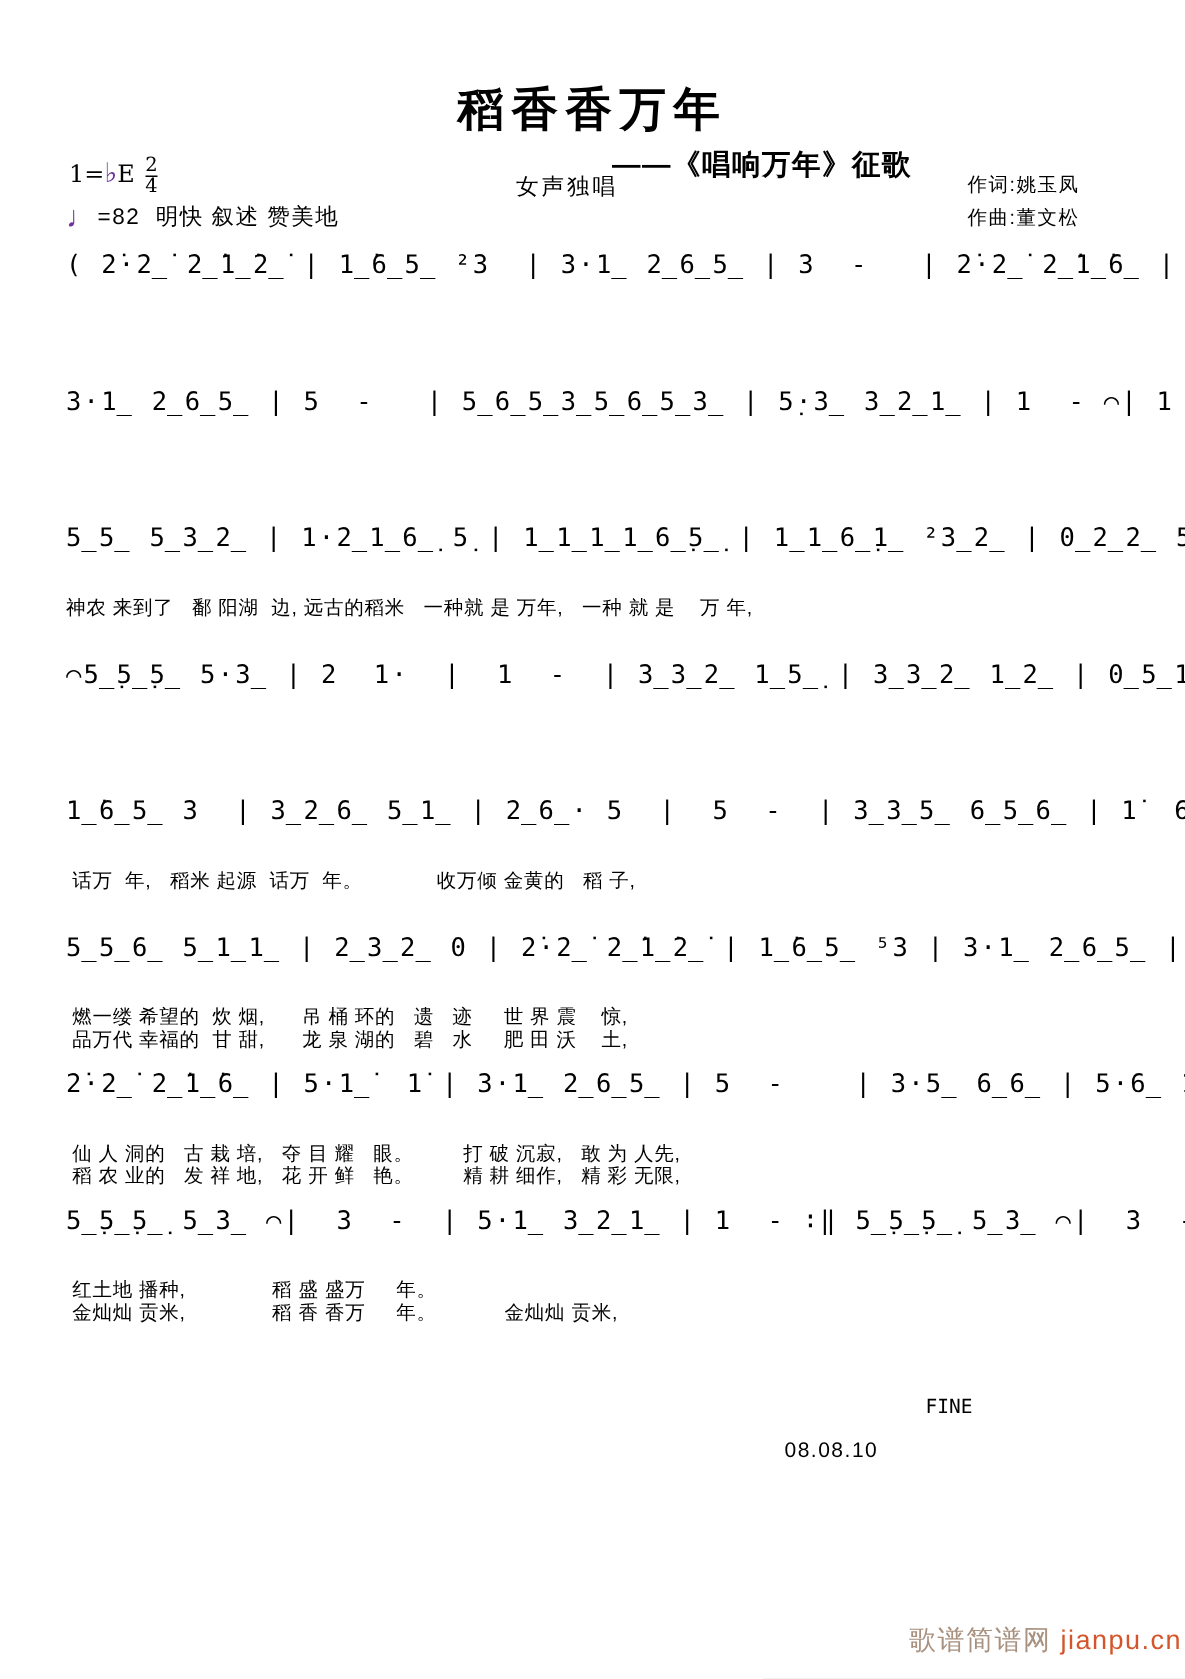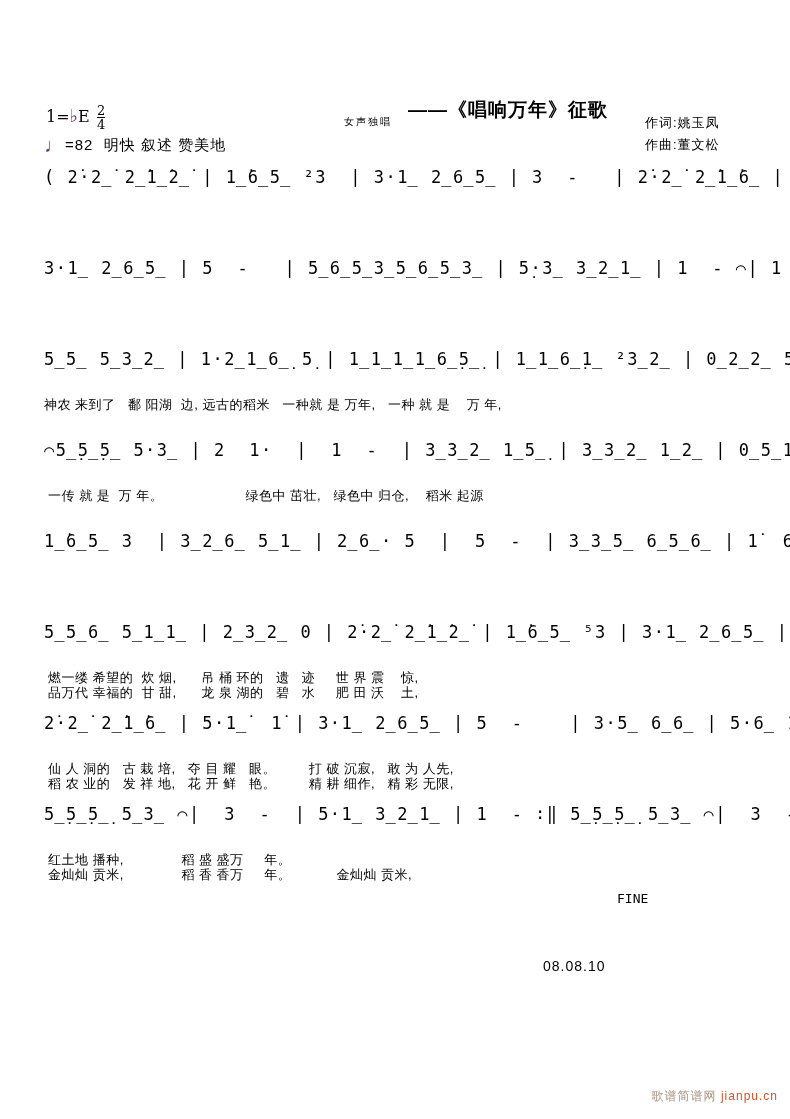--- a/index.html
+++ b/index.html
@@ -12,21 +12,21 @@
   .title{
     position:absolute;top:52px;left:0;width:100%;
     text-align:center;font-size:31px;letter-spacing:5px;font-weight:bold;
   }
   .subtitle{
     position:absolute;top:97px;left:408px;
     font-size:19px;font-weight:bold;letter-spacing:1px;
   }
   .voice{
     position:absolute;top:115px;left:344px;
-    font-size:10px;letter-spacing:2px;
+    font-size:15px;letter-spacing:2px;
   }
   .keyrow{
     position:absolute;top:104px;left:46px;
     font-size:16px;font-family:"DejaVu Serif","Liberation Serif",serif;
   }
   .keyrow .accent{color:var(--accent,#7030a0);font-size:18px;}
   .frac{
     display:inline-block;vertical-align:middle;text-align:center;
     font-size:13px;line-height:13px;margin-left:2px;
   }
@@ -45,39 +45,40 @@
   .system{height:91px;padding-left:44px;box-sizing:border-box;}
   .notes{
     font-family:"DejaVu Sans Mono","Liberation Mono",monospace;
     font-size:17px;letter-spacing:1.5px;white-space:pre;line-height:24px;
   }
   .lyric{
     font-size:13px;white-space:pre;line-height:15px;letter-spacing:0.5px;
   }
   .notes + .lyric{margin-top:26px;}
   .fine{
-    position:absolute;top:891px;left:617px;
+    position:absolute;top:931px;left:617px;
     font-family:"DejaVu Sans Mono","Liberation Mono",monospace;font-size:13px;
   }
   .date{
     position:absolute;top:958px;left:523px;
-    font-size:14px;letter-spacing:1px;margin-left:20px;
+    font-size:14px;letter-spacing:1px;
   }
   .watermark{
-    position:absolute;bottom:14px;right:12px;
-    font-size:12px;letter-spacing:1px;
+    position:absolute;bottom:14px;right:2px;
+    font-size:18px;letter-spacing:1px;
   }
   .wm-name{color:var(--wm-name,#a8917f);}
   .wm-link{color:var(--wm-url,#d4552a);cursor:pointer;}
 </style>
 </head>
 <body>
 
 <div class="page">
 
+  <div class="title">稻香香万年</div>
 
   <div class="subtitle">——《唱响万年》征歌</div>
 
   <div class="voice">女声独唱</div>
 
   <div class="keyrow">
     <span>1=</span><span class="accent">♭</span><span>E</span>
     <span class="frac"><span class="num">2</span><span class="den">4</span></span>
   </div>
 
@@ -96,24 +97,24 @@
       </div>
       <div class="system">
         <div class="notes">3·1̲ 2̲6̲5̲ | 5  -   | 5̲6̲5̲3̲5̲6̲5̲3̲ | 5̣·3̲ 3̲2̲1̲ | 1  - ⌒| 1  -  )</div>
       </div>
       <div class="system">
         <div class="notes">5̲5̲ 5̲3̲2̲ | 1·2̲1̲6̲̣ 5̣ | 1̲1̲1̲1̲6̲̣5̲̣ | 1̲1̲6̲̣1̲ ²3̲2̲ | 0̲2̲2̲ 5·2̲ | ~6 5·⌒</div>
         <div class="lyric">神农 来到了   鄱 阳湖  边, 远古的稻米   一种就 是 万年,   一种 就 是    万 年,</div>
       </div>
       <div class="system">
         <div class="notes">⌒5̲̣5̲̣5̲ 5·3̲ | 2  1·  |  1  -  | 3̲3̲2̲ 1̲5̲̣ | 3̲3̲2̲ 1̲2̲ | 0̲5̲1̲̇ 1̲̇1̲̇2̲̇</div>
-        <div class="lyric"> 一传 就 是  万 年。                    绿色中 茁壮,   绿色中 归仓,    稻米 起源</div>
       </div>
       <div class="system">
         <div class="notes">1̲̇6̲5̲ 3  | 3̲2̲6̲ 5̲1̲ | 2̲6̲· 5  |  5  -  | 3̲3̲5̲ 6̲5̲6̲ | 1̇  6̲  0</div>
+        <div class="lyric"> 话万  年,   稻米 起源  话万  年。            收万倾 金黄的   稻 子,</div>
       </div>
       <div class="system">
         <div class="notes">5̲5̲6̲ 5̲1̲1̲ | 2̲3̲2̲ 0 | 2̇·2̲̇ 2̲̇1̲̇2̲̇ | 1̲̇6̲5̲ ⁵3 | 3·1̲ 2̲6̲5̲ | ⁵3  -</div>
         <div class="lyric"> 燃一缕 希望的  炊 烟,      吊 桶 环的   遗   迹     世 界 震    惊,</div>
         <div class="lyric"> 品万代 幸福的  甘 甜,      龙 泉 湖的   碧   水     肥 田 沃    土,</div>
       </div>
       <div class="system">
         <div class="notes">2̇·2̲̇ 2̲̇1̲̇6̲ | 5·1̲̇  1̇ | 3·1̲ 2̲6̲5̲ | 5  -    | 3·5̲ 6̲6̲ | 5·6̲ 1̲̇6̲</div>
         <div class="lyric"> 仙 人 洞的   古 栽 培,   夺 目 耀   眼。        打 破 沉寂,   敢 为 人先,</div>
         <div class="lyric"> 稻 农 业的   发 祥 地,   花 开 鲜   艳。        精 耕 细作,   精 彩 无限,</div>

